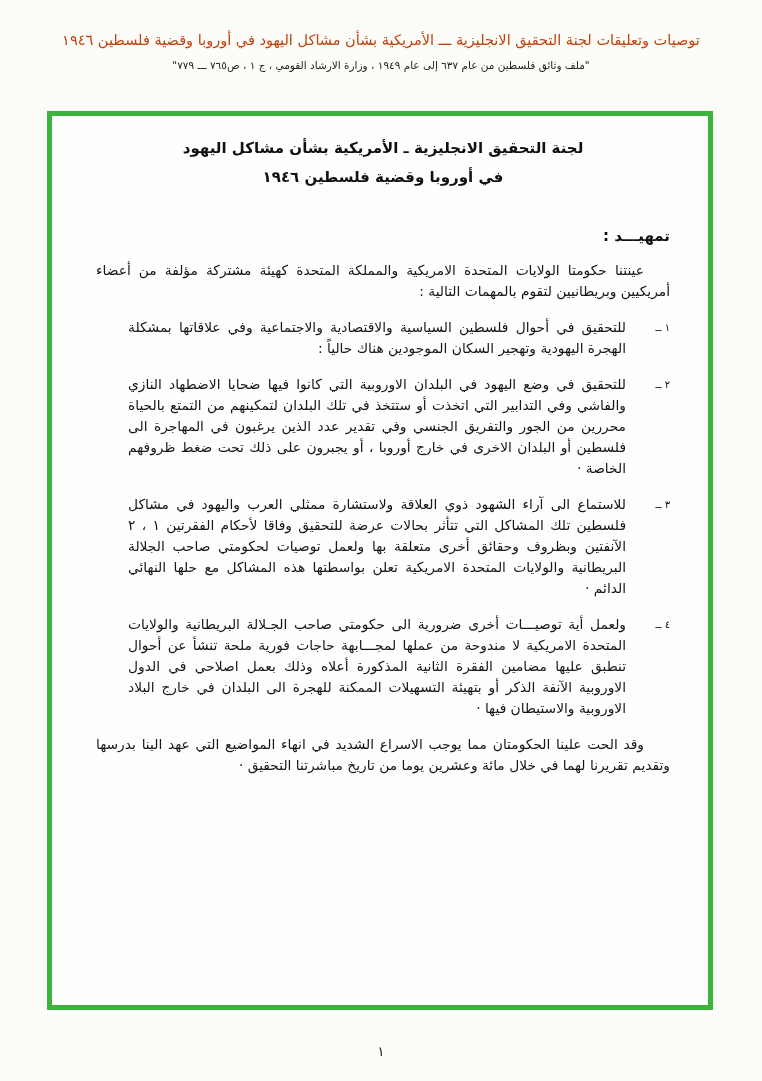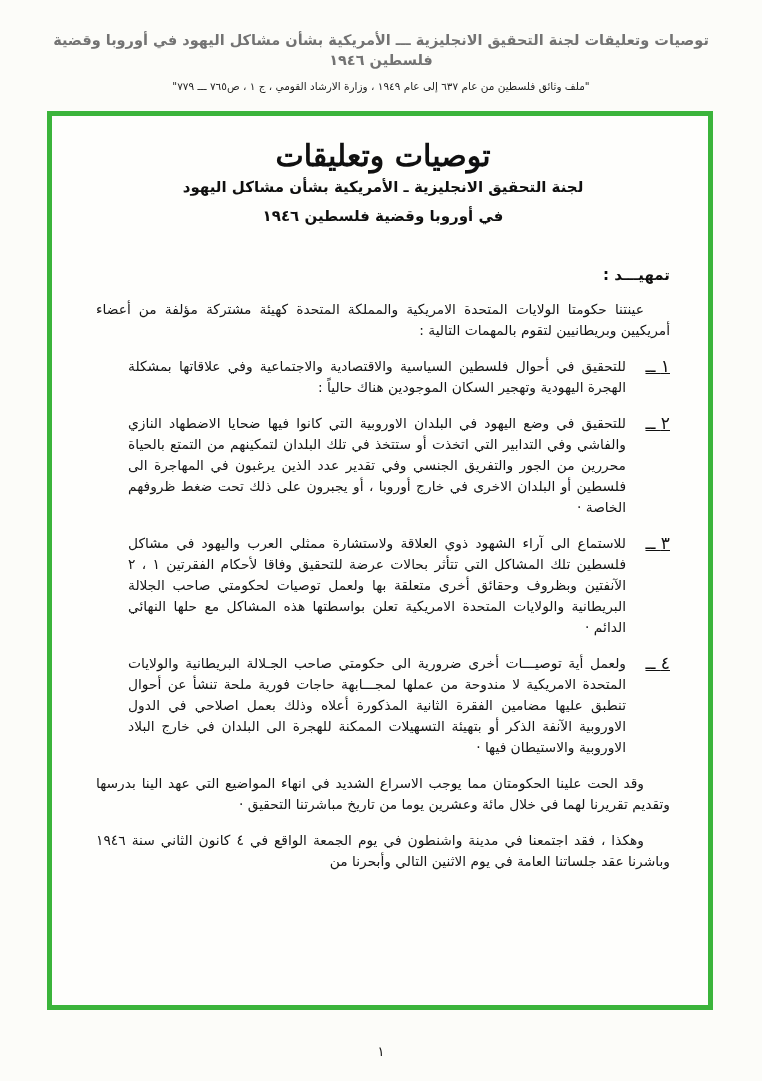--- a/index.html
+++ b/index.html
@@ -14,23 +14,23 @@
   }
 
   
   .top-header {
     direction: rtl;
     text-align: center;
     padding: 30px 24px 0 24px;
   }
   .top-title {
     font-size: 14.5px;
-    font-weight: bold;
+    font-weight: normal;
     line-height: 1.4;
-    color: #737373;
+    color: #c2410c;
   }
   .top-source {
     font-size: 10.5px;
     margin-top: 9px;
     color: #1e1e1e;
   }
 
   
   .frame {
     position: absolute;
@@ -77,25 +77,24 @@
   }
   p.indent { text-indent: 26px; margin-top: 15px; }
   p.closing { margin-top: 15px; }
 
   .item {
     display: flex;
     margin-top: 15px;
   }
   .item-marker {
     flex: 0 0 44px;
-    font-size: 17px;
+    font-size: 10px;
     line-height: 21px;
     white-space: nowrap;
     color: #101010;
-    text-decoration: underline;
   }
   .item-text {
     flex: 1;
     font-size: 13.8px;
     line-height: 21px;
     text-align: justify;
     margin-left: 32px;
   }
 
   .page-number {
@@ -111,21 +110,20 @@
 </head>
 <body>
 
 <div class="top-header">
   <div class="top-title">توصيات وتعليقات لجنة التحقيق الانجليزية ـــ الأمريكية بشأن مشاكل اليهود في أوروبا وقضية فلسطين ١٩٤٦</div>
   <div class="top-source">"ملف وثائق فلسطين من عام ٦٣٧ إلى عام ١٩٤٩ ، وزارة الارشاد القومي ، ج ١ ، ص٧٦٥ ـــ ٧٧٩"</div>
 </div>
 
 <div class="frame" style="border-color: rgb(59, 180, 59);">
 
-  <div class="doc-title">توصيات وتعليقات</div>
 
   <div class="doc-subtitle">
     <div>لجنة التحقيق الانجليزية ـ الأمريكية بشأن مشاكل اليهود</div>
     <div>في أوروبا وقضية فلسطين ١٩٤٦</div>
   </div>
 
   <div class="preamble">تمهيـــد :</div>
 
   <p class="body-par indent">عينتنا حكومتا الولايات المتحدة الامريكية والمملكة المتحدة كهيئة مشتركة مؤلفة من أعضاء أمريكيين وبريطانيين لتقوم بالمهمات التالية :</p>
 
@@ -144,17 +142,16 @@
     <div class="item-text">للاستماع الى آراء الشهود ذوي العلاقة ولاستشارة ممثلي العرب واليهود في مشاكل فلسطين تلك المشاكل التي تتأثر بحالات عرضة للتحقيق وفاقا لأحكام الفقرتين ١ ، ٢ الآنفتين وبظروف وحقائق أخرى متعلقة بها ولعمل توصيات لحكومتي صاحب الجلالة البريطانية والولايات المتحدة الامريكية تعلن بواسطتها هذه المشاكل مع حلها النهائي الدائم ·</div>
   </div>
 
   <div class="item">
     <div class="item-marker">٤ ــ</div>
     <div class="item-text">ولعمل أية توصيـــات أخرى ضرورية الى حكومتي صاحب الجـلالة البريطانية والولايات المتحدة الامريكية لا مندوحة من عملها لمجـــابهة حاجات فورية ملحة تنشأ عن أحوال تنطبق عليها مضامين الفقرة الثانية المذكورة أعلاه وذلك بعمل اصلاحي في الدول الاوروبية الآنفة الذكر أو بتهيئة التسهيلات الممكنة للهجرة الى البلدان في خارج البلاد الاوروبية والاستيطان فيها ·</div>
   </div>
 
   <p class="body-par indent closing">وقد الحت علينا الحكومتان مما يوجب الاسراع الشديد في انهاء المواضيع التي عهد الينا بدرسها وتقديم تقريرنا لهما في خلال مائة وعشرين يوما من تاريخ مباشرتنا التحقيق ·</p>
 
-  <p class="body-par indent closing">وهكذا ، فقد اجتمعنا في مدينة واشنطون في يوم الجمعة الواقع في ٤ كانون الثاني سنة ١٩٤٦ وباشرنا عقد جلساتنا العامة في يوم الاثنين التالي وأبحرنا من</p>
 
 </div>
 
 <div class="page-number">١</div>
 
 </body></html>

